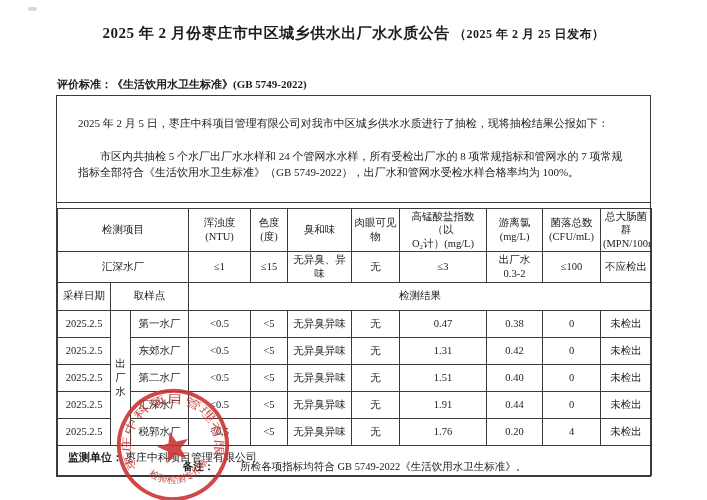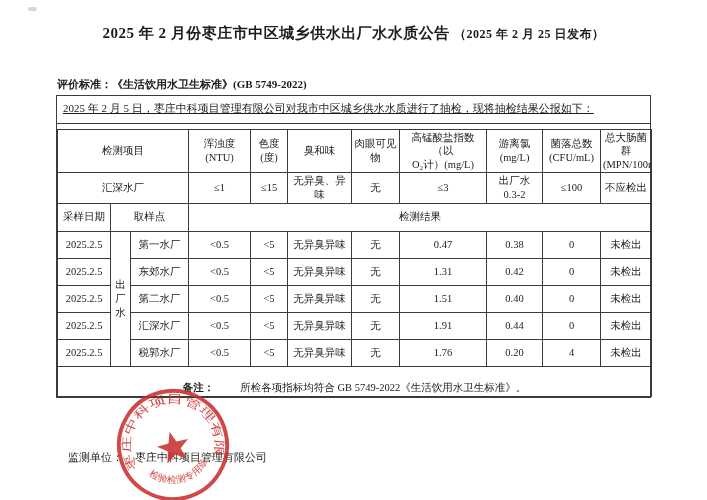--- a/index.html
+++ b/index.html
@@ -17,21 +17,21 @@
     position:absolute;left:57px;top:77px;font-size:11px;font-weight:bold;
   }
   .outer-box{
     position:absolute;left:56px;top:95px;width:595px;
     border:1.5px solid #3b3b3b;background:#fff;box-sizing:border-box;
   }
   .intro{
     padding:3px 7px 5px 5px;font-size:11px;line-height:1.5;
     border-bottom:1px solid #3b3b3b;
   }
-  .intro p{margin:1px;text-decoration:underline;}
+  .intro p{margin:16px;}
   .intro .indent{text-indent:2em;}
   .gap{height:5px;}
   table.report{
     width:100%;border-collapse:collapse;table-layout:fixed;
     font-size:10.5px;
   }
   table.report th,table.report td{
     border:1px solid #3b3b3b;text-align:center;vertical-align:middle;
     padding:1px 2px;white-space:pre-line;font-weight:normal;
     overflow:hidden;line-height:1.3;
@@ -44,39 +44,40 @@
   td.vert{
     padding:0;line-height:1.15;word-break:break-all;font-size:10.5px;
   }
   td.remark-cell{
     text-align:left;padding-left:38px;
   }
   td.remark-cell .rlabel{font-weight:bold;margin-right:26px;}
   .footer-line{
     position:absolute;left:68px;top:450px;font-size:11px;
   }
-  .footer-line .flabel{margin-right:12px;}
+  .footer-line .flabel{margin-right:2px;font-weight:bold;}
   .stamp{
     position:absolute;left:114px;top:386px;width:118px;height:118px;
     transform:rotate(-14deg);opacity:.88;pointer-events:none;
   }
   .speck{position:absolute;left:28px;top:7px;width:9px;height:4px;background:#d8d8d8;border-radius:2px;}
 </style>
 </head>
 <body>
 
 <div class="speck"></div>
 
 <h1 class="page-title"><span>2025 年 2 月份枣庄市中区城乡供水出厂水水质公告</span> <span class="suffix">（2025 年 2 月 25 日发布）</span></h1>
 
 <div class="standard-line">评价标准：《生活饮用水卫生标准》(GB 5749-2022)</div>
 
 <div class="outer-box">
   <div class="intro">
     <p>2025 年 2 月 5 日，枣庄中科项目管理有限公司对我市中区城乡供水水质进行了抽检，现将抽检结果公报如下：</p>
+    <p class="indent">市区内共抽检 5 个水厂出厂水水样和 24 个管网水水样，所有受检出厂水的 8 项常规指标和管网水的 7 项常规指标全部符合《生活饮用水卫生标准》（GB 5749-2022），出厂水和管网水受检水样合格率均为 100%。</p>
   </div>
   <div class="gap"></div>
   <table class="report">
     <colgroup>
       <col style="width:53px">
         <col style="width:20px">
         <col style="width:58px">
       <col style="width:62px">
         <col style="width:37px">
         <col style="width:64px">

